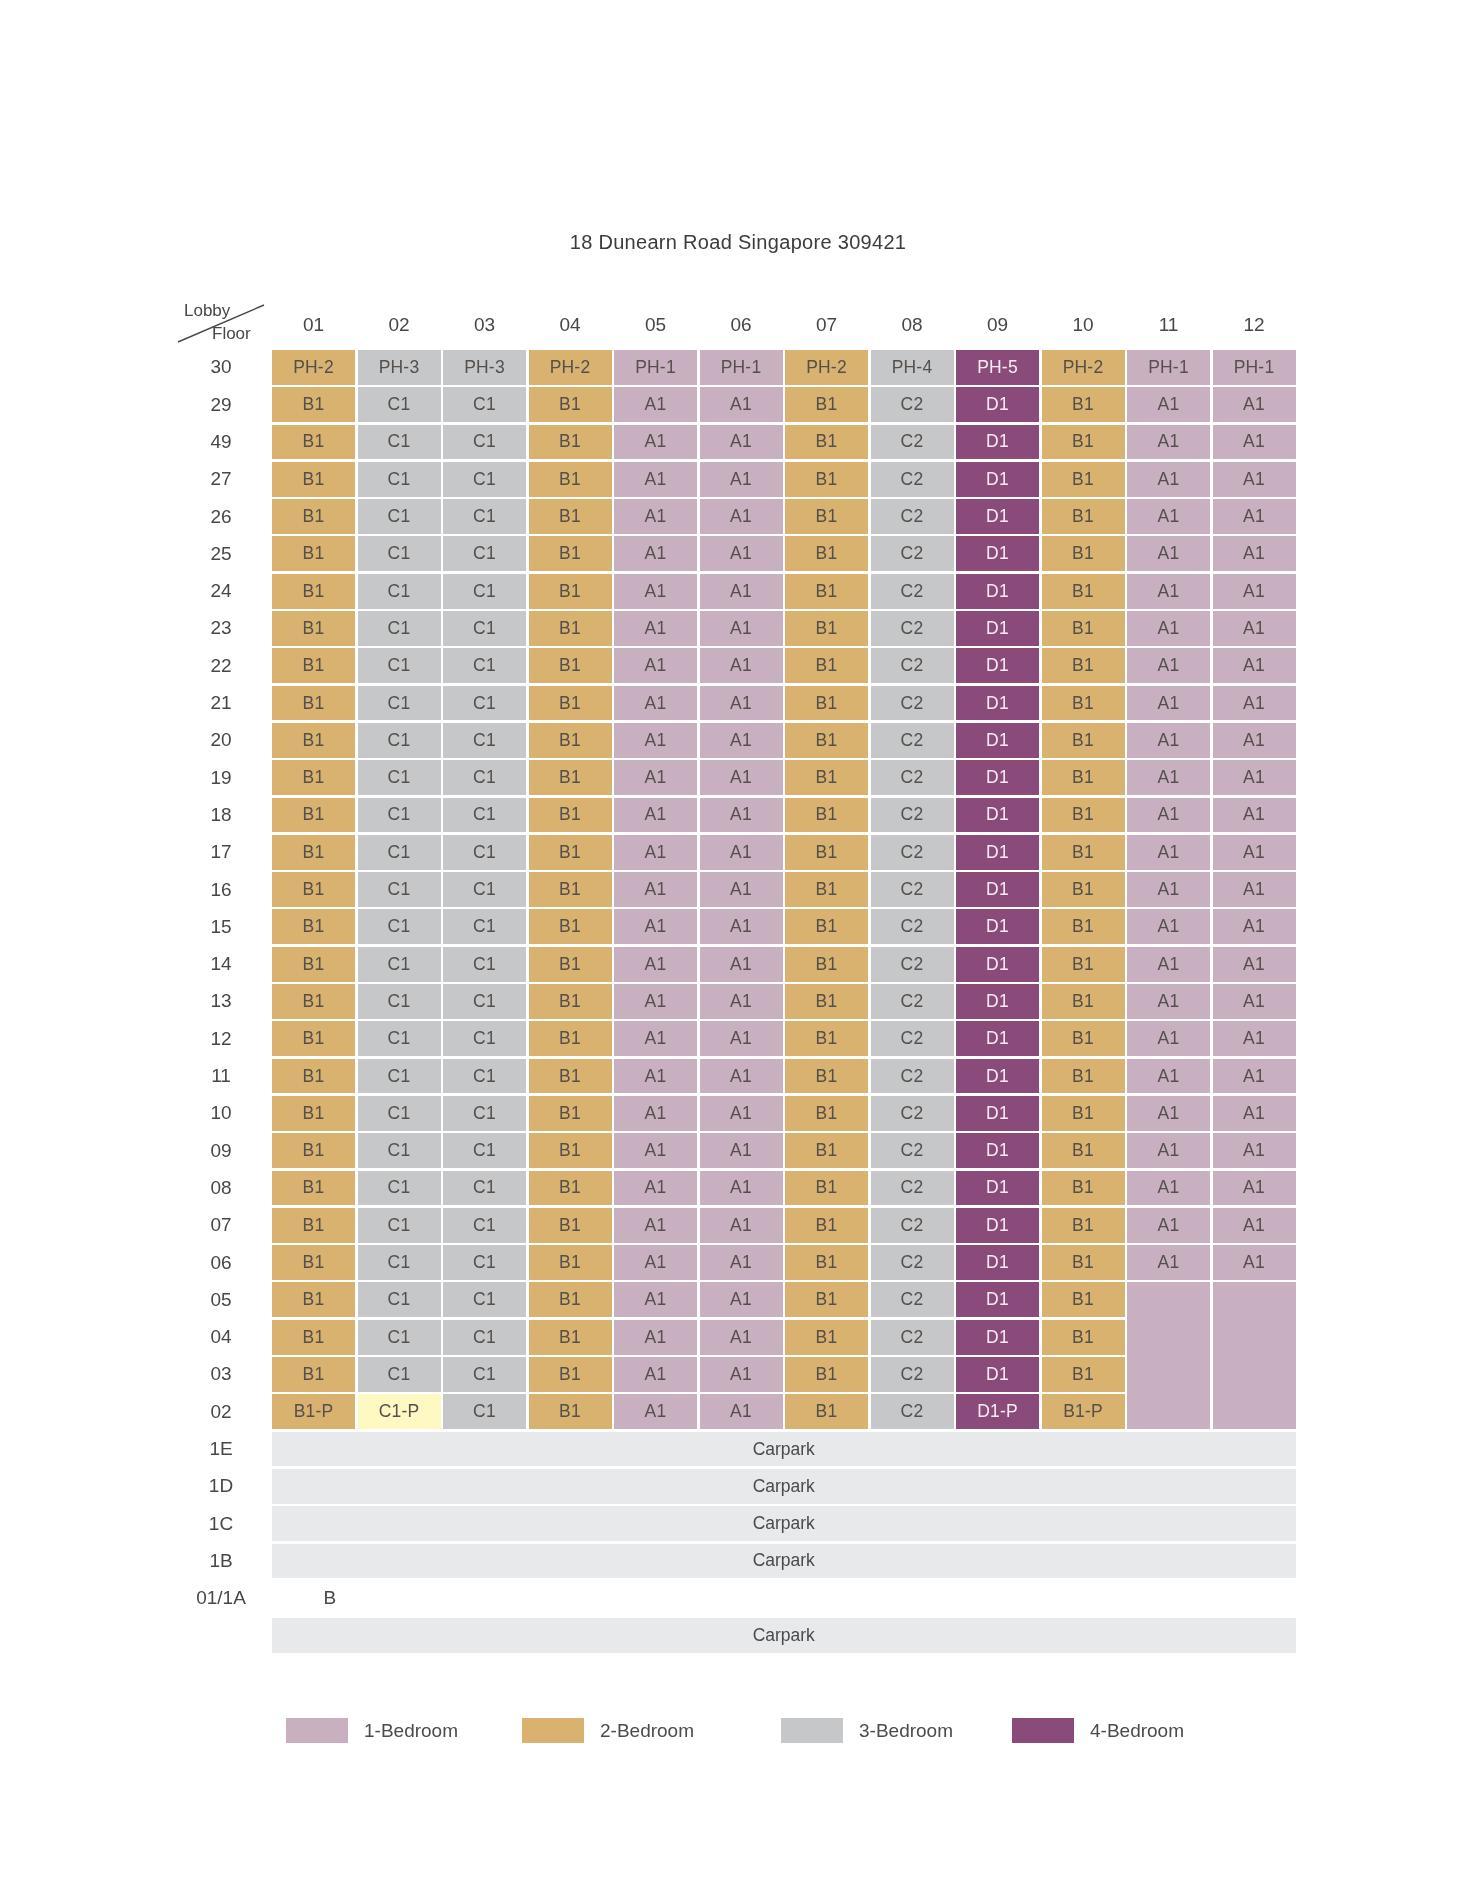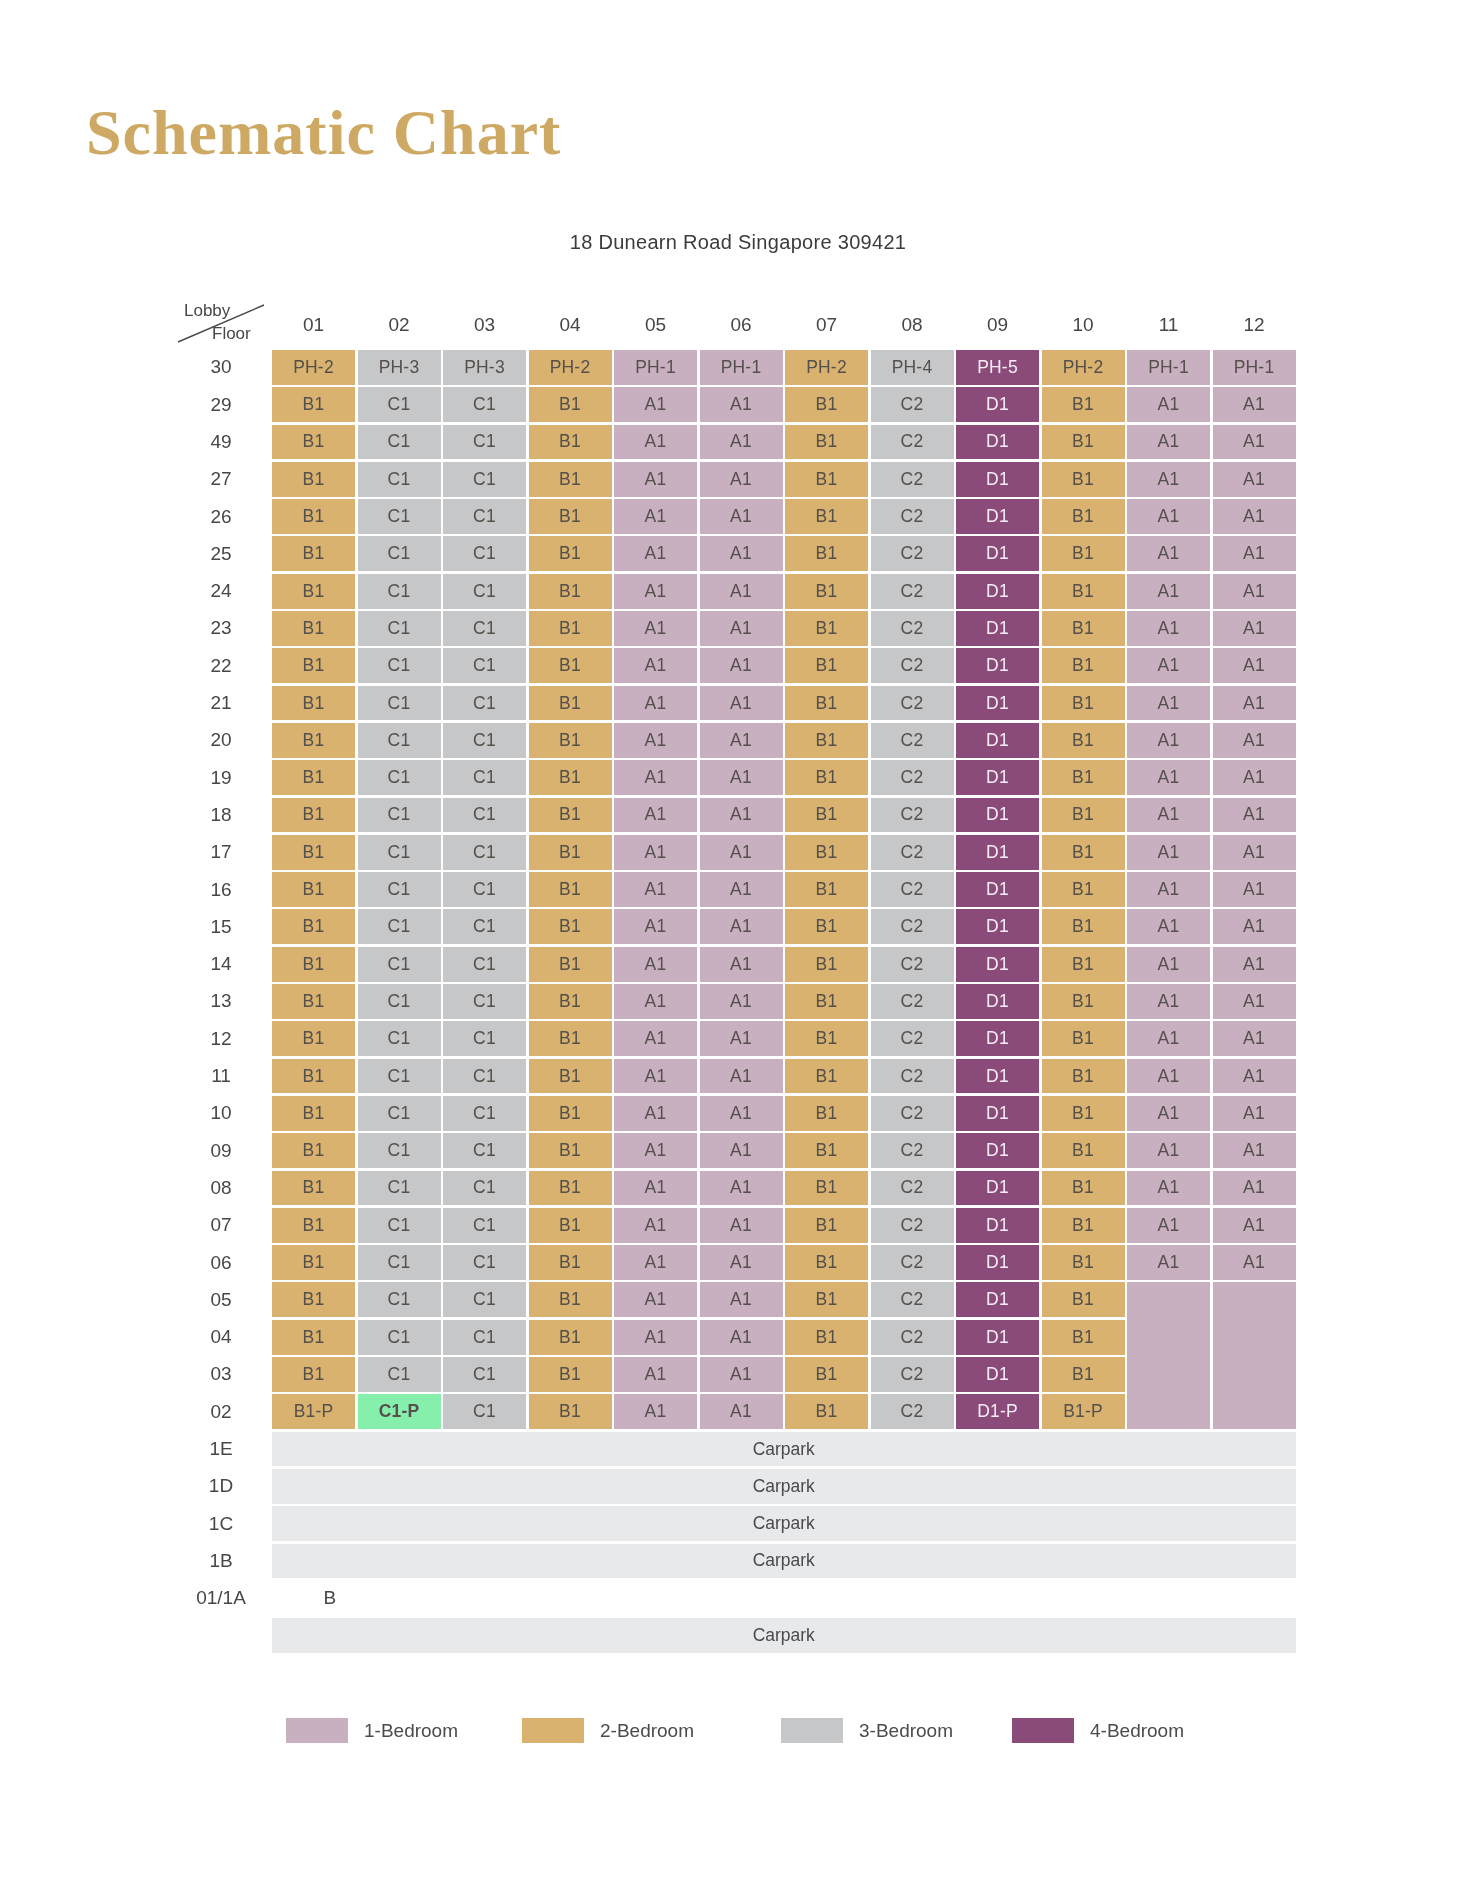--- a/index.html
+++ b/index.html
@@ -53,21 +53,20 @@
   .legend-items{position:relative;height:40px;margin-top:16px;}
   .legend-item{position:absolute;top:0;display:flex;align-items:center;}
   .legend-swatch{width:62px;height:25px;margin-right:16px;}
   .legend-label{font-size:19px;color:#4B4B4D;}
 </style>
 </head>
 <body>
 
 <div class="sheet">
 
-  <h1 class="page-title">Schematic Chart</h1>
 
   <div class="address">18 Dunearn Road Singapore 309421</div>
 
   <div class="chart" id="chart">
     <div class="corner">
       <svg width="132" height="50">
         <line x1="38" y1="42" x2="124" y2="5" stroke="#47474A" stroke-width="1.4"></line>
       </svg>
       <span class="unit-word">Lobby</span>
       <span class="floor-word">Floor</span>
@@ -444,21 +443,21 @@
       <div class="cell" style="background: rgb(201, 176, 193);">A1</div>
       <div class="cell" style="background: rgb(201, 176, 193);">A1</div>
       <div class="cell" style="background: rgb(216, 178, 110);">B1</div>
       <div class="cell" style="background: rgb(197, 199, 201);">C2</div>
       <div class="cell light-text" style="background: rgb(139, 75, 122);">D1</div>
       <div class="cell" style="background: rgb(216, 178, 110);">B1</div>
       <div class="cell blank" style="background: rgb(201, 176, 193);"></div>
       <div class="cell blank" style="background: rgb(201, 176, 193);"></div>
       <div class="floor-label">02</div>
       <div class="cell" style="background: rgb(216, 178, 110);">B1-P</div>
-      <div class="cell" style="background: #86efac; font-weight: bold;">C1-P</div>
+      <div class="cell" style="background: #fef9c3;">C1-P</div>
       <div class="cell" style="background: rgb(197, 199, 201);">C1</div>
       <div class="cell" style="background: rgb(216, 178, 110);">B1</div>
       <div class="cell" style="background: rgb(201, 176, 193);">A1</div>
       <div class="cell" style="background: rgb(201, 176, 193);">A1</div>
       <div class="cell" style="background: rgb(216, 178, 110);">B1</div>
       <div class="cell" style="background: rgb(197, 199, 201);">C2</div>
       <div class="cell light-text" style="background: rgb(139, 75, 122);">D1-P</div>
       <div class="cell" style="background: rgb(216, 178, 110);">B1-P</div>
       <div class="cell blank blank-end" style="background: rgb(201, 176, 193);"></div>
       <div class="cell blank blank-end" style="background: rgb(201, 176, 193);"></div>

